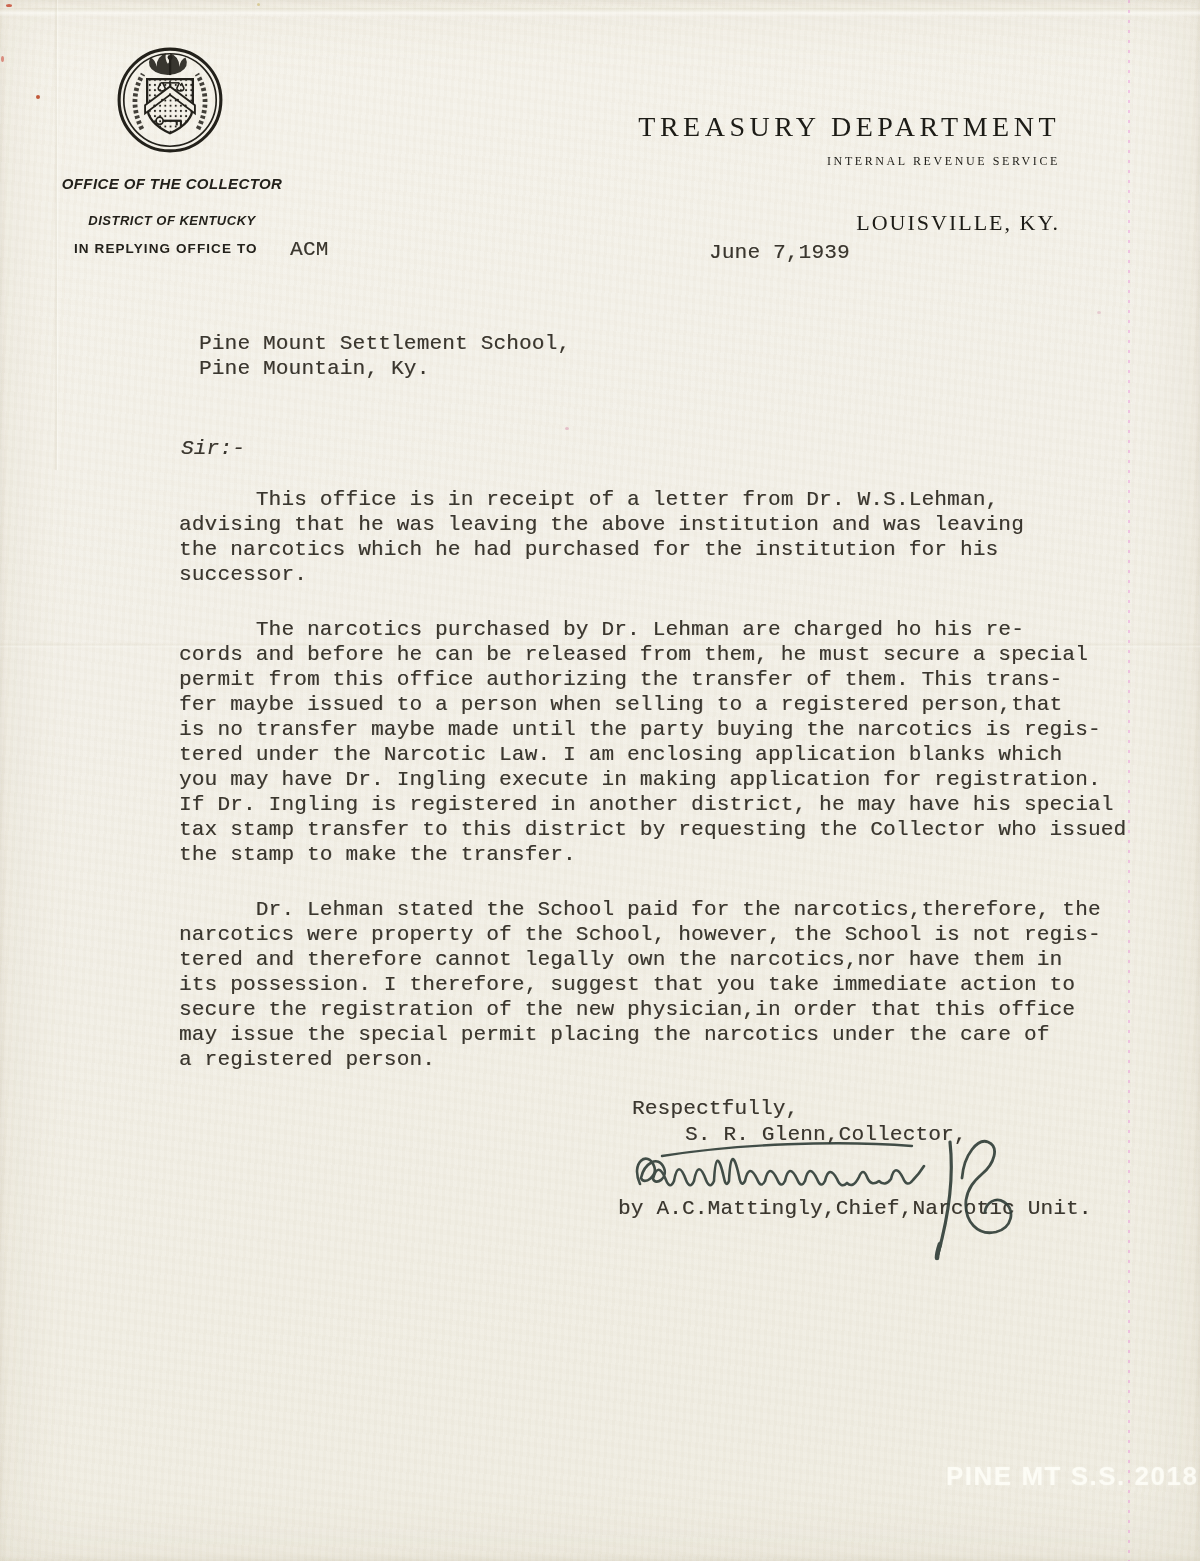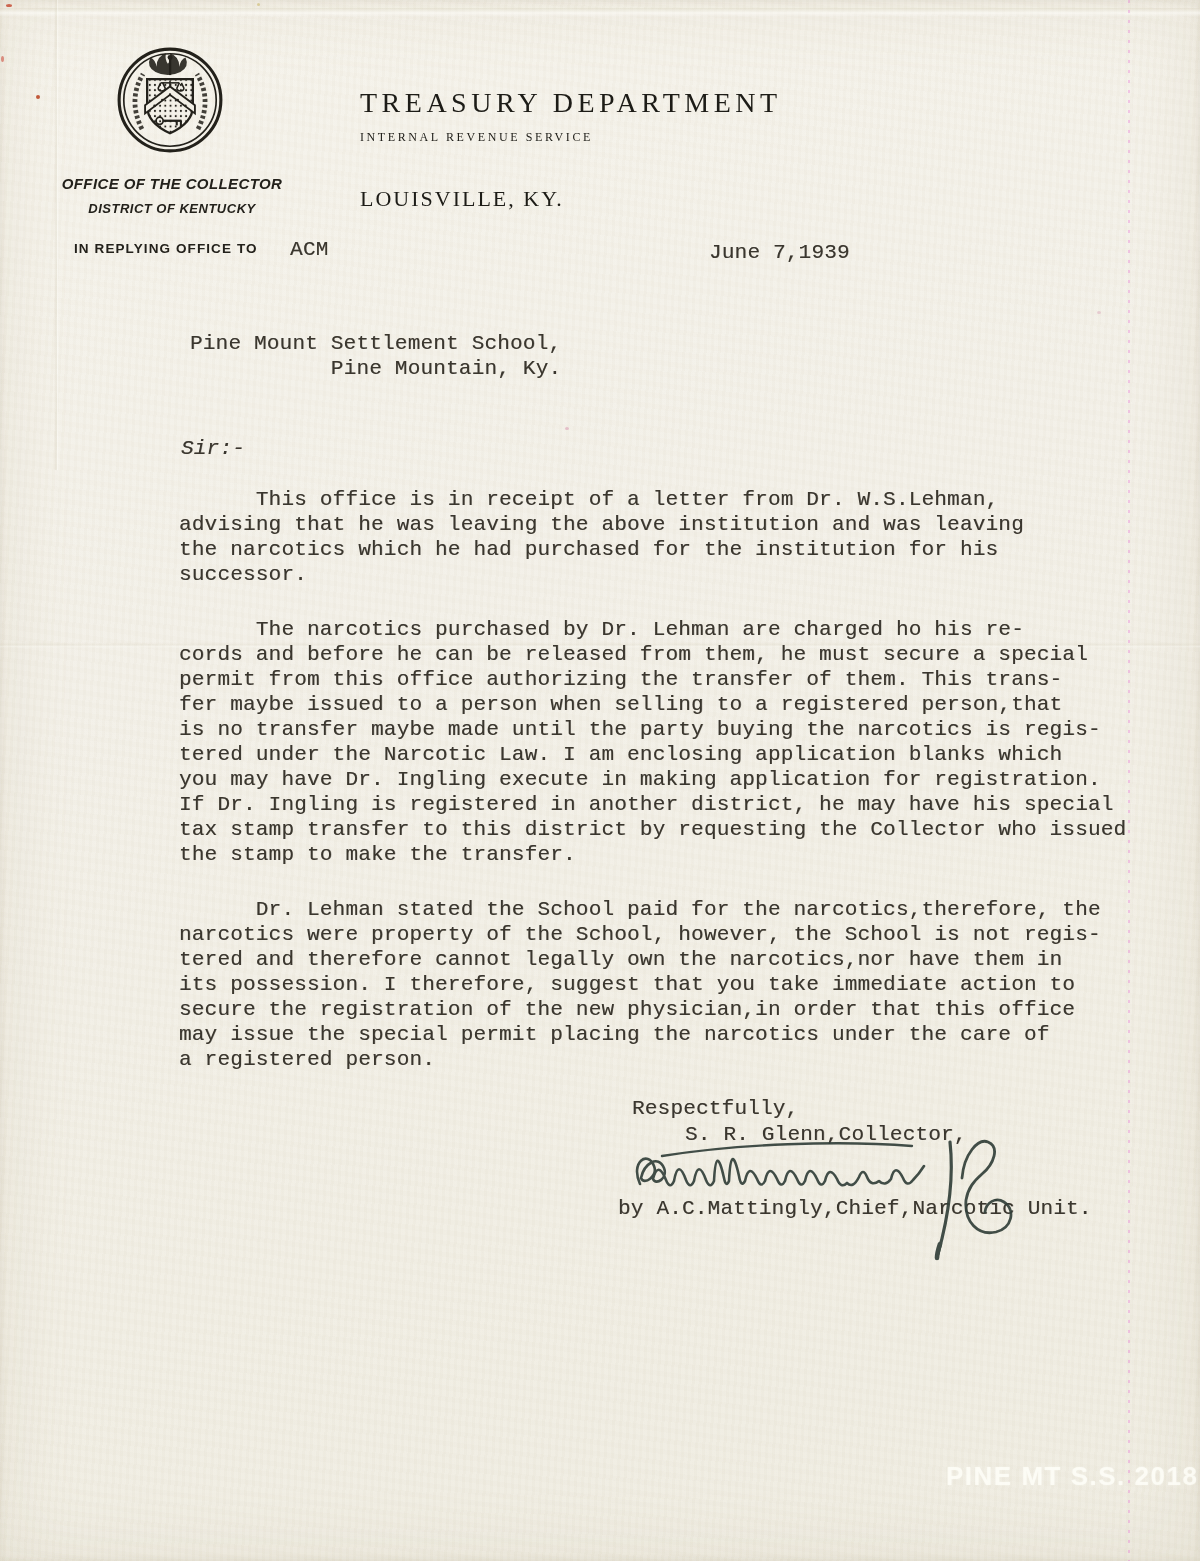--- a/index.html
+++ b/index.html
@@ -31,39 +31,39 @@
   .s2 { left:36px; top:95px; width:4px; height:4px; background:#b8401c; opacity:.85; }
   .s3 { left:1px;  top:56px; width:3px; height:6px; background:#cc4433; opacity:.55; }
   .s4 { left:257px; top:3px; width:3px; height:3px; background:#cbb96a; opacity:.6; }
   .s5 { left:565px; top:427px; width:4px; height:3px; background:#d487a8; opacity:.45; }
   .s6 { left:1097px; top:311px; width:4px; height:3px; background:#d79bb4; opacity:.4; }
 
   
   .seal { position:absolute; left:116px; top:46px; width:108px; height:108px; }
   .office { position:absolute; left:42px; top:175px; width:260px; text-align:center; color:#23211b;font-style:italic; }
   .office1 { font-size:15px; font-weight:bold; letter-spacing:0.4px; }
-  .office2 { font-size:13px; font-weight:bold; letter-spacing:0.5px; margin-top:9px; }
+  .office2 { font-size:13px; font-weight:bold; letter-spacing:0.5px; margin-top:21px; }
   .refer { position:absolute; left:74px; top:237px; white-space:nowrap; }
   .refer-label { font-size:13.5px; font-weight:bold; letter-spacing:1.1px; color:#23211b; }
   .refer-value { margin-left:28px; vertical-align:-2px; }
 
-  .dept, .svc, .city { position:absolute; left:360px; width:700px; text-align:left;
-    font-family:"Liberation Serif","DejaVu Serif",serif; color:#1d1c17; white-space:nowrap; }
+  .dept, .svc, .city { position:absolute; left:360px; width:700px; text-align:right;
+    font-family:"Liberation Serif","DejaVu Serif",serif; color:#1d1c17; white-space:nowrap;margin-top:24px; }
   .dept { top:87px;  font-size:28px; letter-spacing:4.5px; }
   .svc  { top:130px; font-size:12px; letter-spacing:2.6px; }
   .city { top:186px; font-size:22px; letter-spacing:2px; }
 
   
   .typed {
     font-family:"Liberation Mono","DejaVu Sans Mono",monospace;
     font-size:21px; line-height:25px; letter-spacing:0.2px; color:#3a362e;
     text-shadow:0.4px 0.4px 0.4px rgba(56,52,44,0.45);
   }
   .date { position:absolute; left:709px; top:240px; }
-  .recipient { position:absolute; left:190px; top:331px;text-align:right; }
+  .recipient { position:absolute; left:199px; top:331px; }
   .salutation { position:absolute; left:181px; top:436px;font-style:italic; }
   .letter-body { position:absolute; left:179px; top:487px; width:980px; }
   .para { white-space:pre; margin:0 0 30px 0; }
   .respectfully { position:absolute; left:632px; top:1096px; }
   .collector    { position:absolute; left:685px; top:1122px; }
   .byline       { position:absolute; left:618px; top:1196px; }
 
   .signature { position:absolute; left:628px; top:1134px; width:408px; height:132px; opacity:0.92; }
   .sig-stroke { fill:none; stroke:#33403a; stroke-linecap:round; stroke-linejoin:round; }
 

